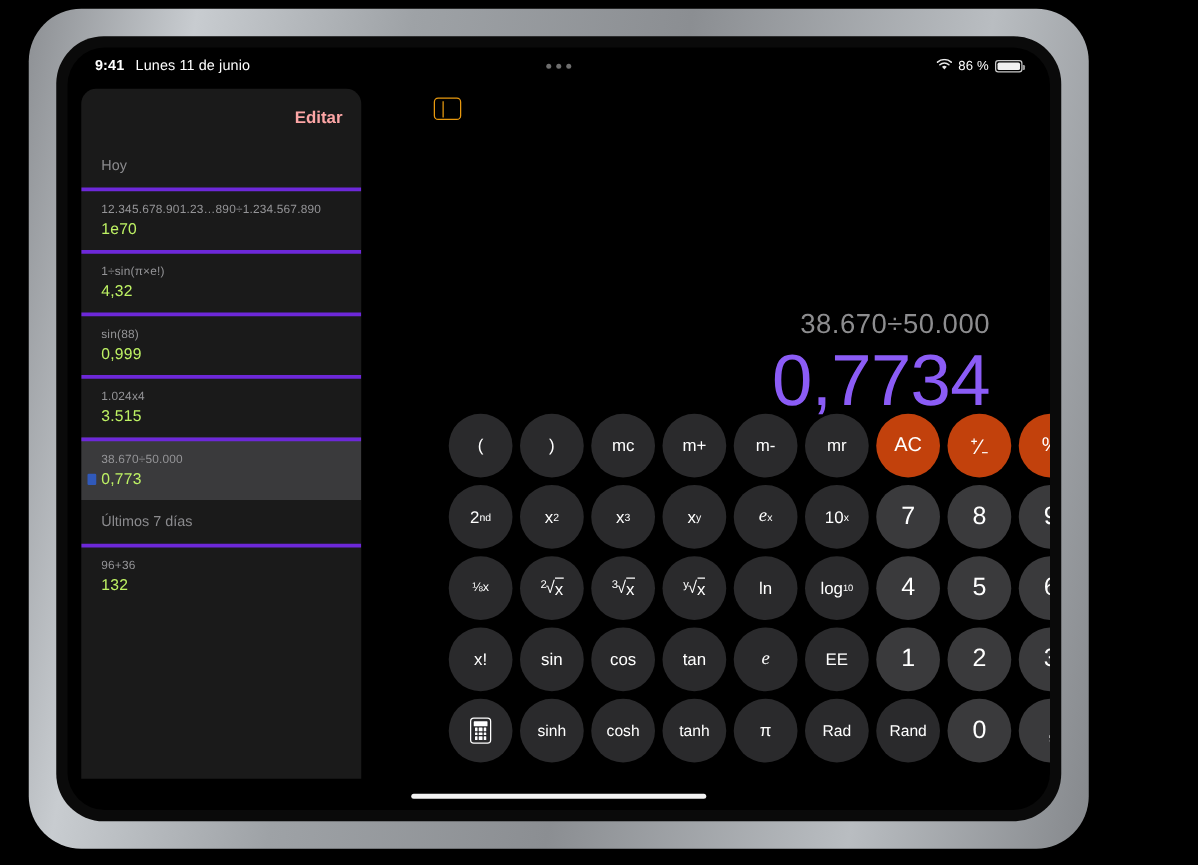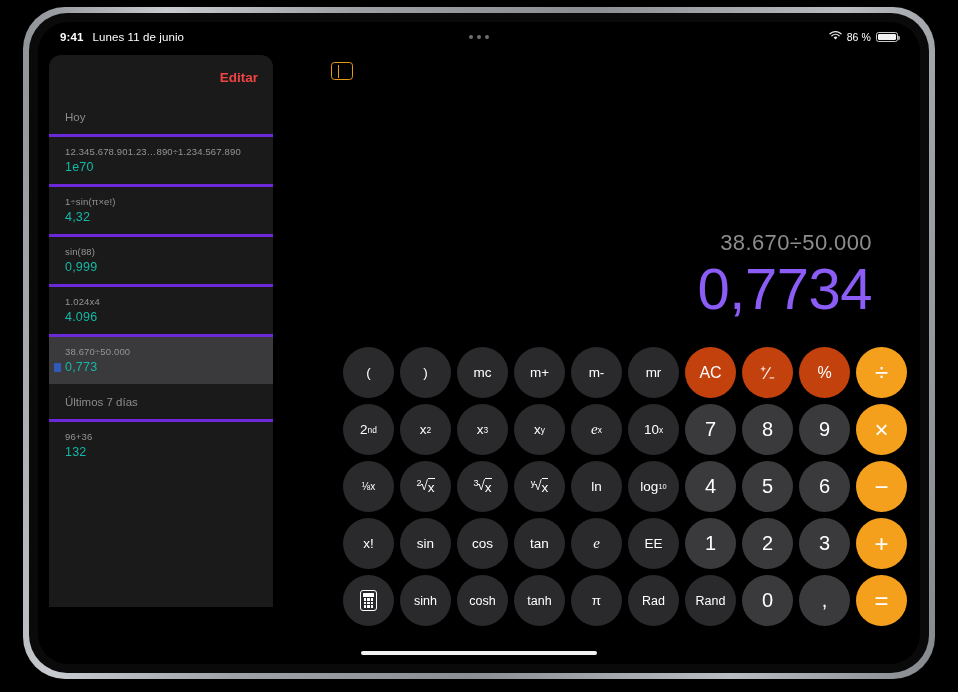--- a/index.html
+++ b/index.html
@@ -7,24 +7,24 @@
     width: 958px; height: 692px;
     background: #000;
     font-family: "Liberation Sans", sans-serif;
     overflow: hidden;
   }
 
   
   #device-frame {
     position: absolute;
     left: 23px; top: 7px;
-    width: 912px; height: 672px;
+    width: 848px; height: 672px;
     border-radius: 42px;
     background: linear-gradient(100deg,#8d9094 0%,#c8ccd0 14%,#9ea2a6 32%,#8b8e92 55%,#b9bdc1 80%,#85888c 100%);
-    padding: 6px;
+    padding: 22px;
   }
   #device-inner {
     width: 100%; height: 100%;
     border-radius: 38px;
     background: #0a0a0a;
     padding: 9px;
   }
   #screen {
     position: relative;
     width: 100%; height: 100%;
@@ -83,21 +83,21 @@
     background: #1a1a1a;
     border-radius: 12px 12px 0 0;
     overflow: hidden;
   }
   #sidebar-header {
     height: 44px;
     display: flex; align-items: center; justify-content: flex-end;
     padding: 0 15px;
   }
   #edit-button {
-    color: #ef4444;
+    color: #fca5a5;
     font-size: 13.5px;
     font-weight: 600;
     cursor: pointer;
   }
   .section-title {
     padding: 12px 16px 11px;
     color: #8b8b8e;
     font-size: 11.5px;
   }
   .hist-item {
@@ -107,21 +107,21 @@
   }
   .hist-item.selected { background: #3a3a3c; }
   .hist-expr {
     color: #949497;
     font-size: 9.5px;
     margin-bottom: 3px;
     white-space: nowrap; overflow: hidden;
     letter-spacing: .15px;
   }
   .hist-result {
-    color: #14b8a6;
+    color: #bef264;
     font-size: 12.5px;
     font-weight: 500;
     letter-spacing: .2px;
   }
 
   
   #calc-area {
     position: absolute;
     left: 243px; right: 0; top: 0; bottom: 0;
   }
@@ -269,21 +269,21 @@
               <div class="hist-item">
                 <div class="hist-expr">1÷sin(π×e!)</div>
                 <div class="hist-result">4,32</div>
               </div>
               <div class="hist-item">
                 <div class="hist-expr">sin(88)</div>
                 <div class="hist-result">0,999</div>
               </div>
               <div class="hist-item">
                 <div class="hist-expr">1.024x4</div>
-                <div class="hist-result">4.096</div>
+                <div class="hist-result">3.515</div>
               </div>
               <div class="hist-item selected">
                 <div class="hist-expr">38.670÷50.000</div>
                 <div class="hist-result">0,773</div>
               </div>
               <div class="section-title">Últimos 7 días</div>
               <div class="hist-item">
                 <div class="hist-expr">96+36</div>
                 <div class="hist-result">132</div>
               </div>

